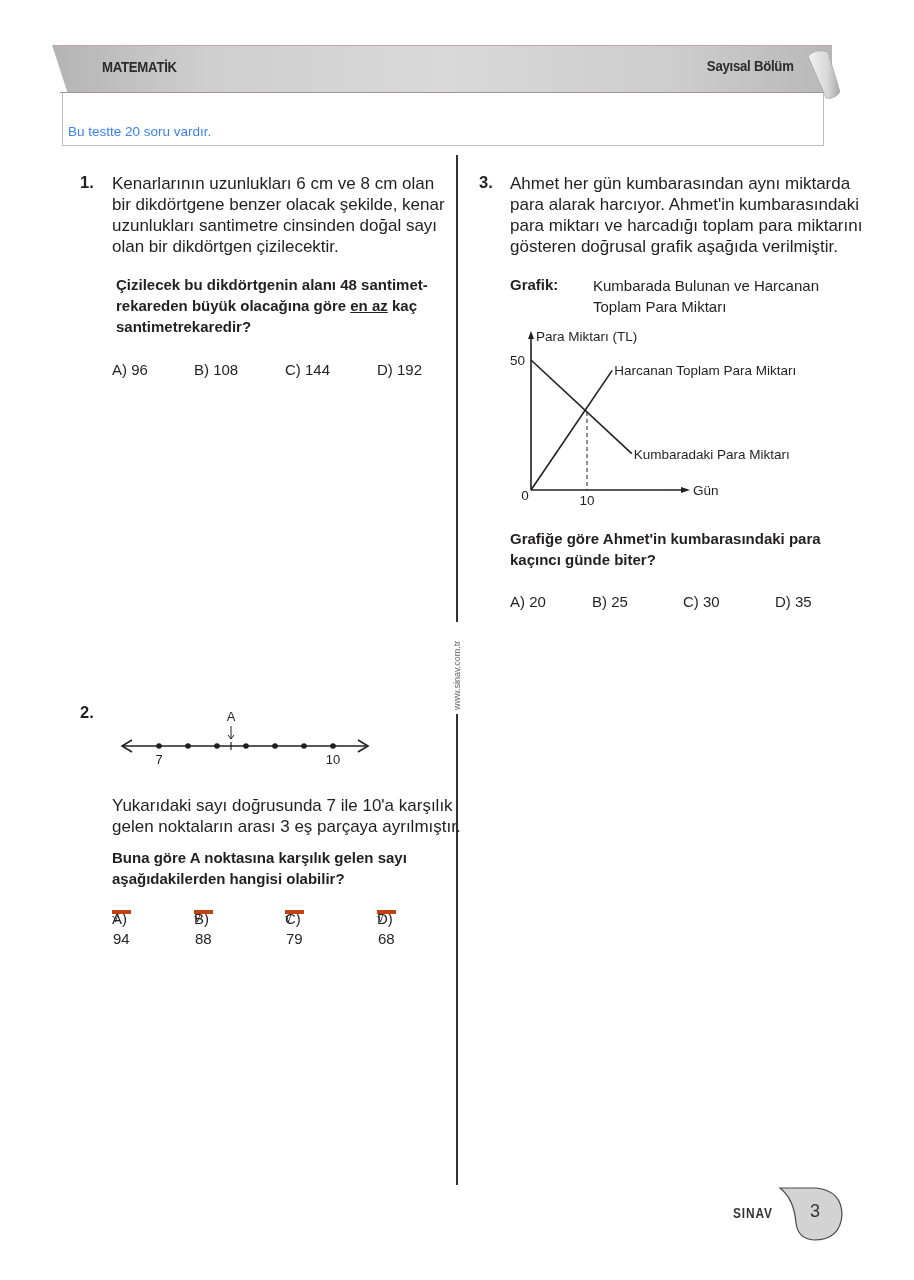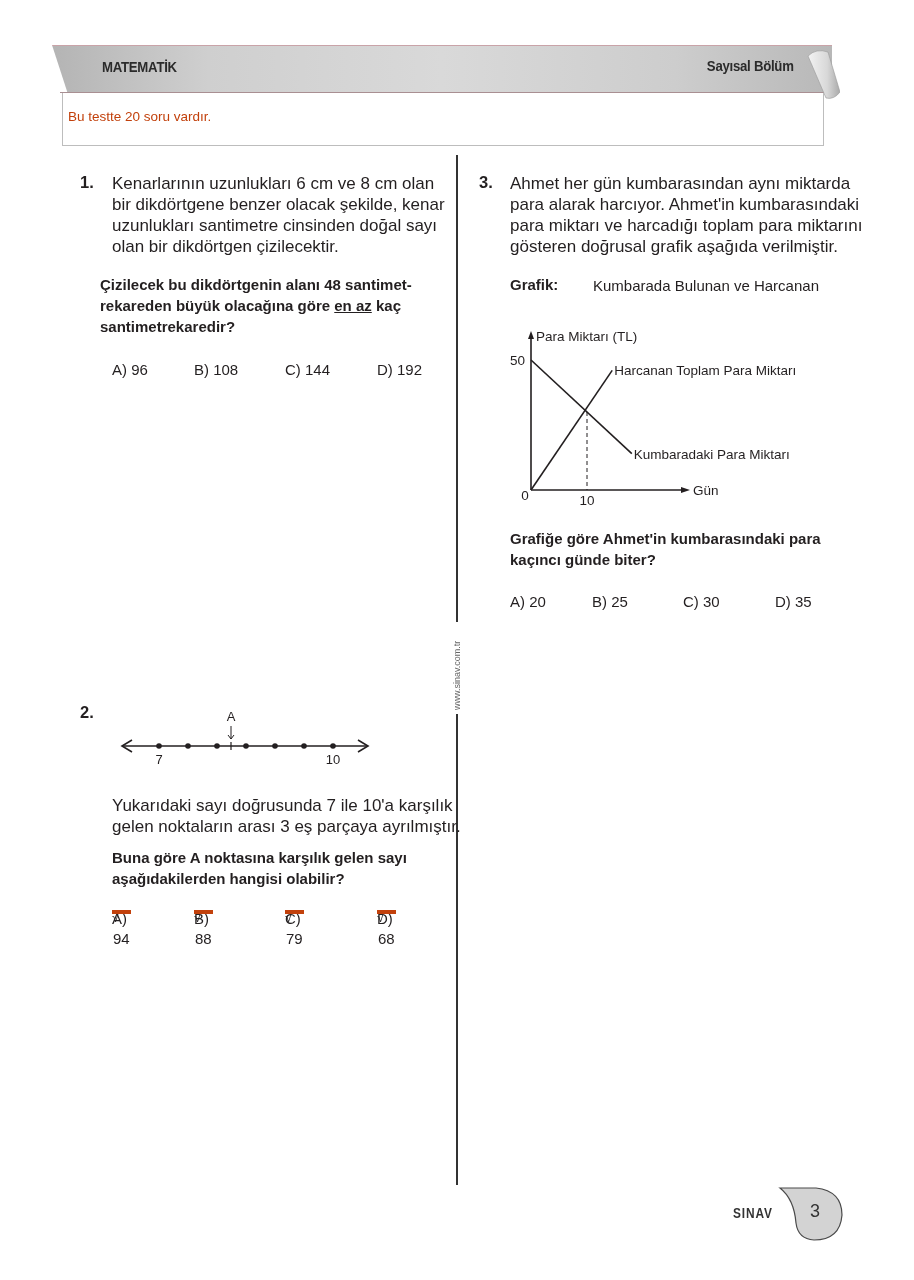--- a/index.html
+++ b/index.html
@@ -11,21 +11,21 @@
     background: linear-gradient(90deg, #b4b4b4 0%, #cfcfcf 20%, #d9d9d9 50%, #cdcdcd 80%, #b8b8b8 100%);
     clip-path: polygon(0 0, 100% 0, 100% 100%, 2% 100%);
     border-top: 1px solid #c9a3a8;
   }
   .header-bottom-line { position: absolute; left: 60px; top: 92px; width: 772px; height: 1px; background: #a98f92; }
   .subject-title { position: absolute; left: 102px; top: 58px; font-size: 15px; font-weight: bold; letter-spacing: -0.3px; transform: scaleX(0.88); transform-origin: left; color: #2b2b2b; }
   .section-title { position: absolute; right: 120px; top: 57px; font-size: 15px; font-weight: bold; letter-spacing: -0.3px; transform: scaleX(0.88); transform-origin: right; color: #2b2b2b; }
   .page-curl { position: absolute; left: 806px; top: 48px; width: 34px; height: 52px; }
 
   .info-box { position: absolute; left: 62px; top: 93px; width: 762px; height: 53px; border-left: 1px solid #bdbdbd; border-right: 1px solid #bdbdbd; border-bottom: 1px solid #bdbdbd; }
-  .info-text { position: absolute; left: 68px; top: 109px; font-size: 13.5px; color: #c2410c; }
+  .info-text { position: absolute; left: 68px; top: 124px; font-size: 13.5px; color: #3b82f6; }
 
   .column-divider { position: absolute; left: 456px; top: 155px; width: 2px; height: 1030px; background: #333; }
   .divider-gap { position: absolute; left: 452px; top: 622px; width: 12px; height: 92px; background: #fff; }
   .watermark { position: absolute; left: 452px; top: 710px; transform: rotate(-90deg); transform-origin: left top; font-size: 9px; color: #666; white-space: nowrap; }
 
   .q-num { position: absolute; font-size: 16.5px; font-weight: bold; }
   .q-text { position: absolute; font-size: 17px; line-height: 21px; color: #231f20; }
   .q-bold { position: absolute; font-size: 15px; line-height: 21px; font-weight: bold; }
   .u { text-decoration: underline; }
   .options { position: absolute; font-size: 15px; }
@@ -66,21 +66,21 @@
 <div class="divider-gap"></div>
 <div class="watermark">www.sinav.com.tr</div>
 
 <div class="q-num" style="left:80px; top:173px;">1.</div>
 <div class="q-text" style="left:112px; top:173px;">
   <div>Kenarlarının uzunlukları 6 cm ve 8 cm olan</div>
   <div>bir dikdörtgene benzer olacak şekilde, kenar</div>
   <div>uzunlukları santimetre cinsinden doğal sayı</div>
   <div>olan bir dikdörtgen çizilecektir.</div>
 </div>
-<div class="q-bold" style="left:100px; top:274px;">
+<div class="q-bold" style="left:116px; top:274px;">
   <div>Çizilecek bu dikdörtgenin alanı 48 santimet-</div>
   <div><span>rekareden büyük olacağına göre </span><span class="u">en az</span><span> kaç</span></div>
   <div>santimetrekaredir?</div>
 </div>
 <div class="options" style="left:112px; top:361px;">
   <span style="left:0px;">A) 96</span>
   <span style="left:82px;">B) 108</span>
   <span style="left:173px;">C) 144</span>
   <span style="left:265px;">D) 192</span>
 </div>
@@ -148,20 +148,21 @@
 <div class="q-num" style="left:479px; top:173px;">3.</div>
 <div class="q-text" style="left:510px; top:173px;">
   <div>Ahmet her gün kumbarasından aynı miktarda</div>
   <div>para alarak harcıyor. Ahmet'in kumbarasındaki</div>
   <div>para miktarı ve harcadığı toplam para miktarını</div>
   <div>gösteren doğrusal grafik aşağıda verilmiştir.</div>
 </div>
 <div class="chart-title-label" style="left:510px; top:276px;">Grafik:</div>
 <div class="chart-title-text" style="left:593px; top:275px;">
   <div>Kumbarada Bulunan ve Harcanan</div>
+  <div>Toplam Para Miktarı</div>
 </div>
 
 <svg id="chart" style="position:absolute; left:505px; top:322px; width:330px; height:186px;" viewBox="0 0 330 186">
   <g id="chart-axes">
       <line x1="26" y1="168" x2="26" y2="12" stroke="#231f20" stroke-width="1.6"></line>
       <polygon points="23,17 26,9 29,17" fill="#231f20"></polygon>
       <line x1="26" y1="168" x2="180" y2="168" stroke="#231f20" stroke-width="1.6"></line>
       <polygon points="176,165 185,168 176,171" fill="#231f20"></polygon>
     </g>
   <g id="chart-series">

